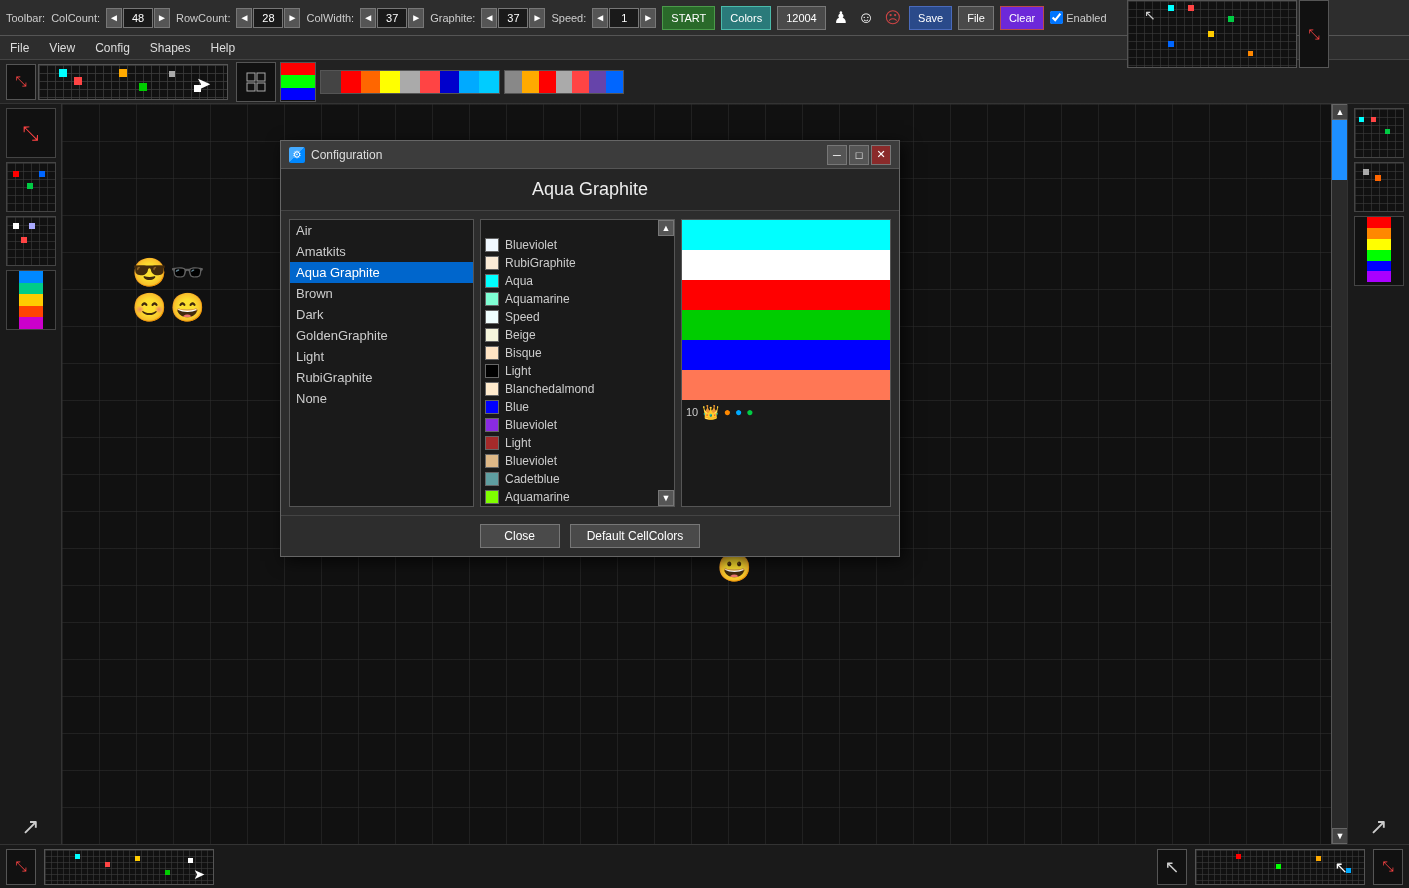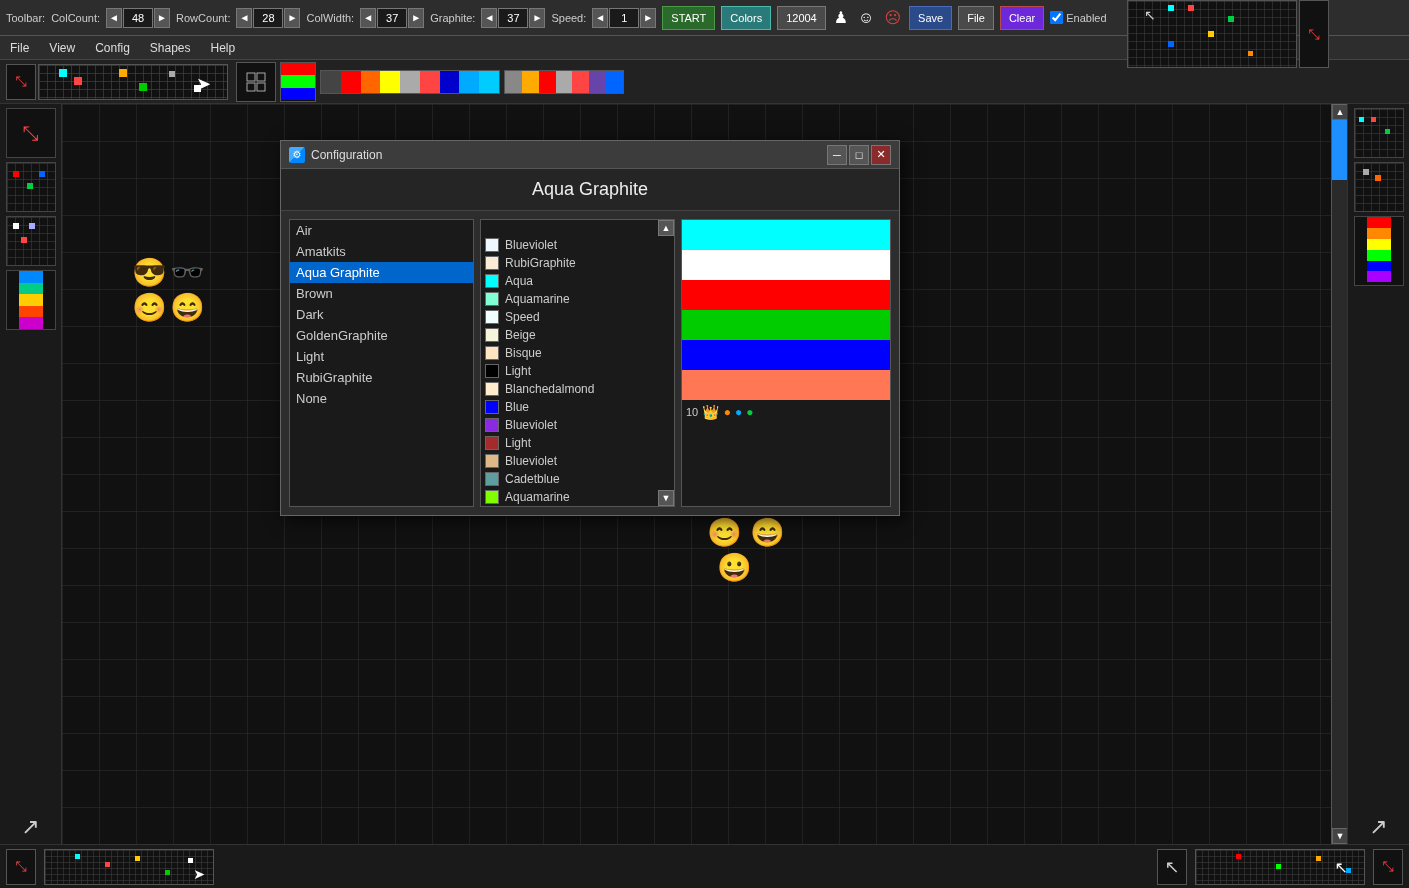--- a/index.html
+++ b/index.html
@@ -763,20 +763,24 @@
         <div class="preview-info">
           <span>10</span>
           <span style="font-size:14px;">👑</span>
           <span style="color:#ff8800; font-size:12px;">●</span>
           <span style="color:#00aaff; font-size:12px;">●</span>
           <span style="color:#00cc44; font-size:12px;">●</span>
         </div>
       </div>
     </div>
 
+    <div class="dialog-footer">
+      <button class="dialog-btn">Close</button>
+      <button class="dialog-btn">Default CellColors</button>
+    </div>
   </div>
 </div>
 
 <div style="position:absolute; top:0; right:80px; display:flex; align-items:center; gap:2px; z-index:50;">
   <div style="background:#111; border:1px solid #555; width:170px; height:68px; position:relative; overflow:hidden;">
     <div style="width:100%; height:100%; background-image: linear-gradient(rgba(60,60,60,0.6) 1px, transparent 1px), linear-gradient(90deg, rgba(60,60,60,0.6) 1px, transparent 1px); background-size:8px 8px; position:relative;">
       <div style="position:absolute; top:4px; left:40px; width:6px; height:6px; background:#00ffff;"></div>
       <div style="position:absolute; top:4px; left:60px; width:6px; height:6px; background:#ff4444;"></div>
       <div style="position:absolute; top:15px; left:100px; width:6px; height:6px; background:#00cc44;"></div>
       <div style="position:absolute; top:30px; left:80px; width:6px; height:6px; background:#ffcc00;"></div>

